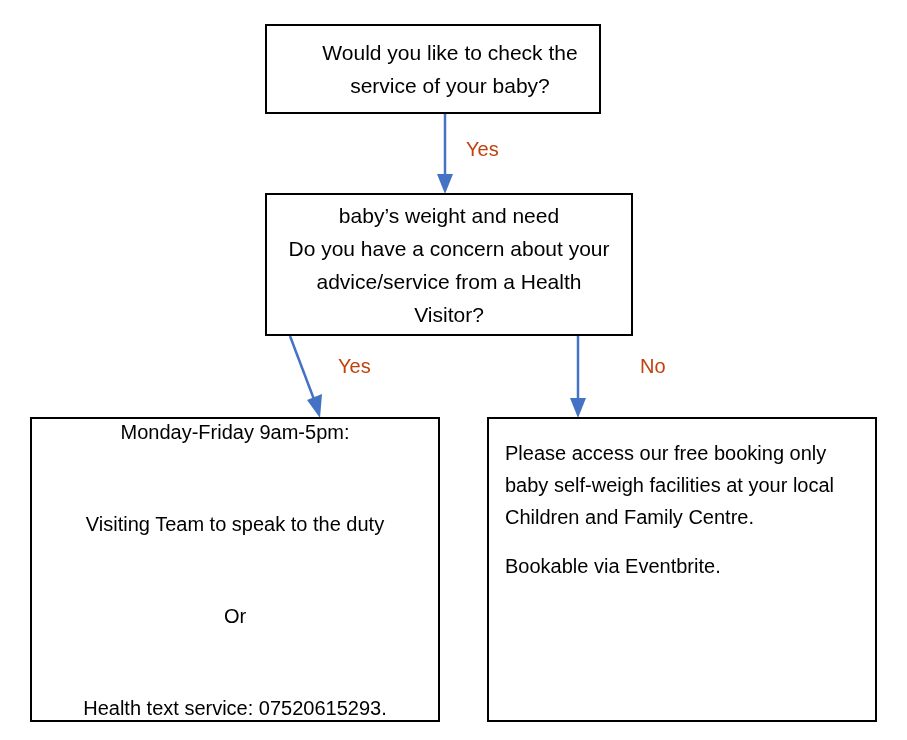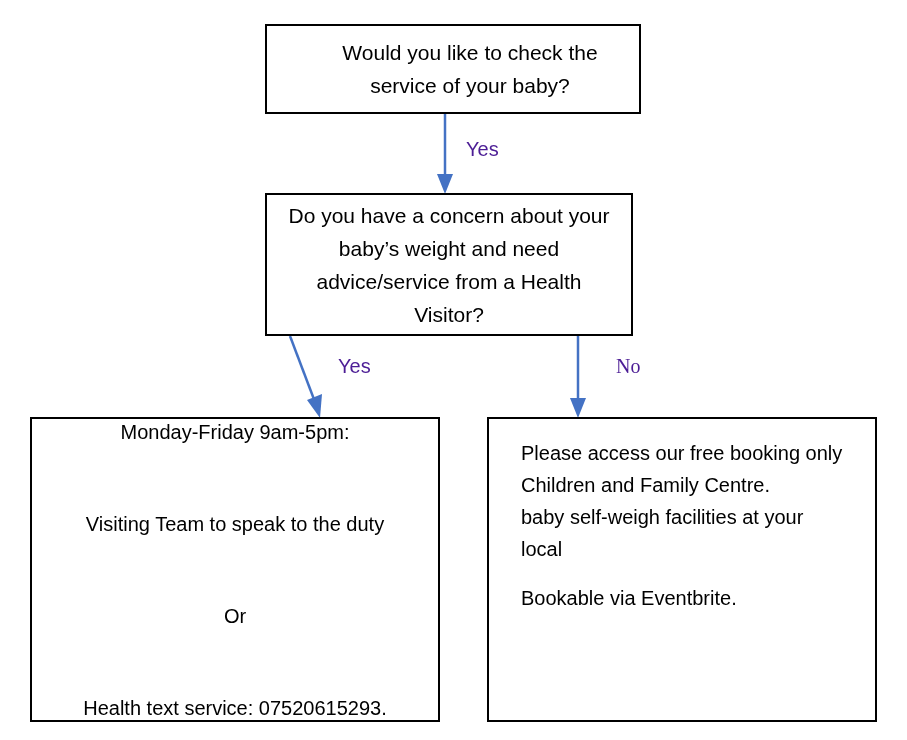--- a/index.html
+++ b/index.html
@@ -40,21 +40,21 @@
     text-align: left;
   }
   .node .spacer {
     height: 17px;
   }
 
   
   #node-start {
     left: 265px;
     top: 24px;
-    width: 376px;
+    width: 336px;
     height: 90px;
     font-size: 21px;
     line-height: 33px;
     padding-left: 34px;
   }
   #node-concern {
     left: 265px;
     top: 193px;
     width: 368px;
     height: 143px;
@@ -71,57 +71,57 @@
     padding: 6px 18px;
     gap: 30px;
   }
   #node-no-action {
     left: 487px;
     top: 417px;
     width: 390px;
     height: 305px;
     font-size: 20px;
     line-height: 32px;
-    padding: 18px 32px;
+    padding: 18px 16px;
     justify-content: flex-start;
   }
 
   
   .arrow {
     position: absolute;
   }
   .edge-label {
     position: absolute;
     font-size: 20px;
-    color: #4c1d95;
+    color: #c2410c;
     white-space: nowrap;
   }
   #label-yes-1 { left: 466px; top: 138px; }
   #label-yes-2 { left: 338px; top: 355px; }
-  #label-no-1  { left: 616px; top: 355px; font-family: Liberation Serif, serif; }
+  #label-no-1  { left: 640px; top: 355px; }
 </style>
 </head>
 <body>
 
 <div id="canvas">
 
   <div class="node centered" id="node-start">
     <span class="line">Would you like to check the</span>
     <span class="line">service of your baby?</span>
   </div>
 
   <svg class="arrow" id="arrow-start-concern" style="left:425px; top:114px;" width="40" height="82" viewBox="0 0 40 82">
     <line x1="20" y1="0" x2="20" y2="66" stroke="#4472c4" stroke-width="2.5"></line>
     <polygon points="20,80 12,60 28,60" fill="#4472c4"></polygon>
   </svg>
   <div class="edge-label" id="label-yes-1">Yes</div>
 
   <div class="node centered" id="node-concern">
+    <span class="line">baby’s weight and need</span>
     <span class="line">Do you have a concern about your</span>
-    <span class="line">baby’s weight and need</span>
     <span class="line">advice/service from a Health</span>
     <span class="line">Visitor?</span>
   </div>
 
   <svg class="arrow" id="arrow-concern-yes" style="left:270px; top:336px;" width="60" height="84" viewBox="0 0 60 84">
     <line x1="20" y1="0" x2="45" y2="66" stroke="#4472c4" stroke-width="2.5"></line>
     <polygon points="50,82 37,64 52,58" fill="#4472c4"></polygon>
   </svg>
   <div class="edge-label" id="label-yes-2">Yes</div>
 
@@ -136,19 +136,19 @@
     <span class="spacer"></span>
     <span class="line">Visiting Team to speak to the duty</span>
     <span class="spacer"></span>
     <span class="line">Or</span>
     <span class="spacer"></span>
     <span class="line">Health text service: 07520615293.</span>
   </div>
 
   <div class="node left" id="node-no-action">
     <span class="line">Please access our free booking only</span>
+    <span class="line">baby self-weigh facilities at your local</span>
     <span class="line">Children and Family Centre.</span>
-    <span class="line">baby self-weigh facilities at your local</span>
     <span class="spacer"></span>
     <span class="line">Bookable via Eventbrite.</span>
   </div>
 
 </div>
 
 </body></html>

